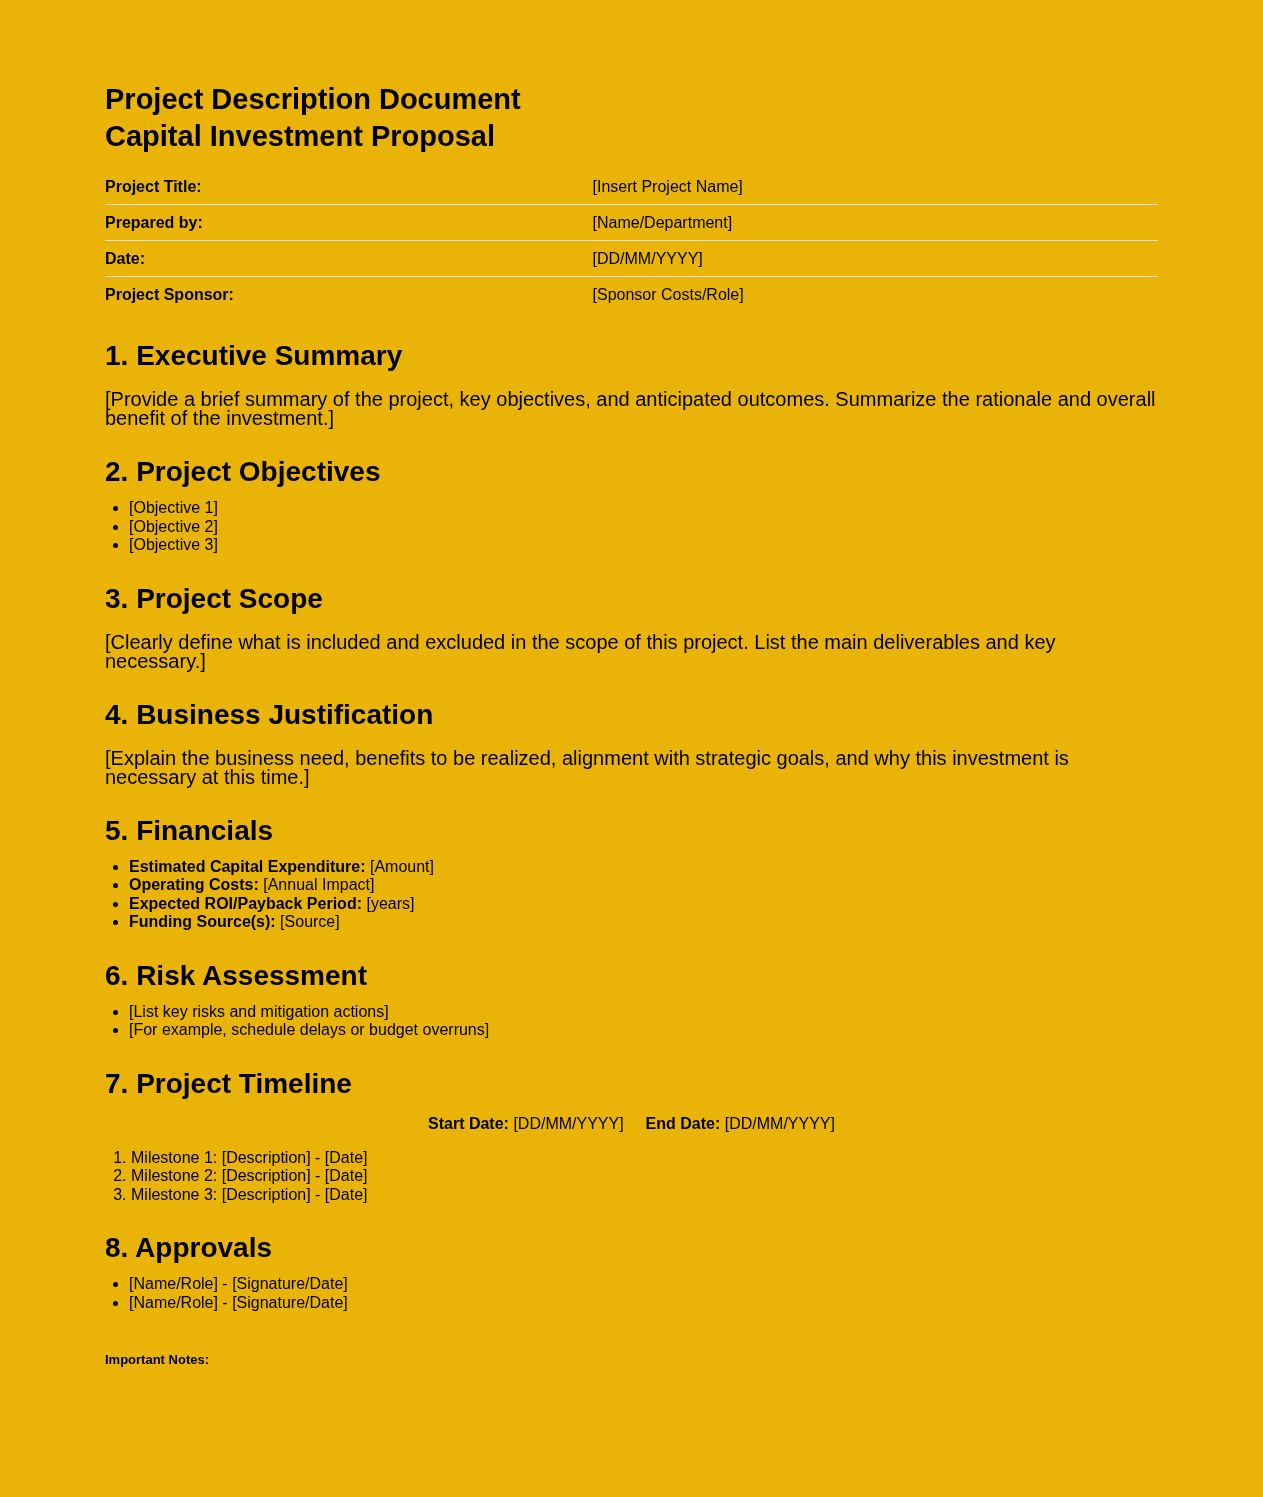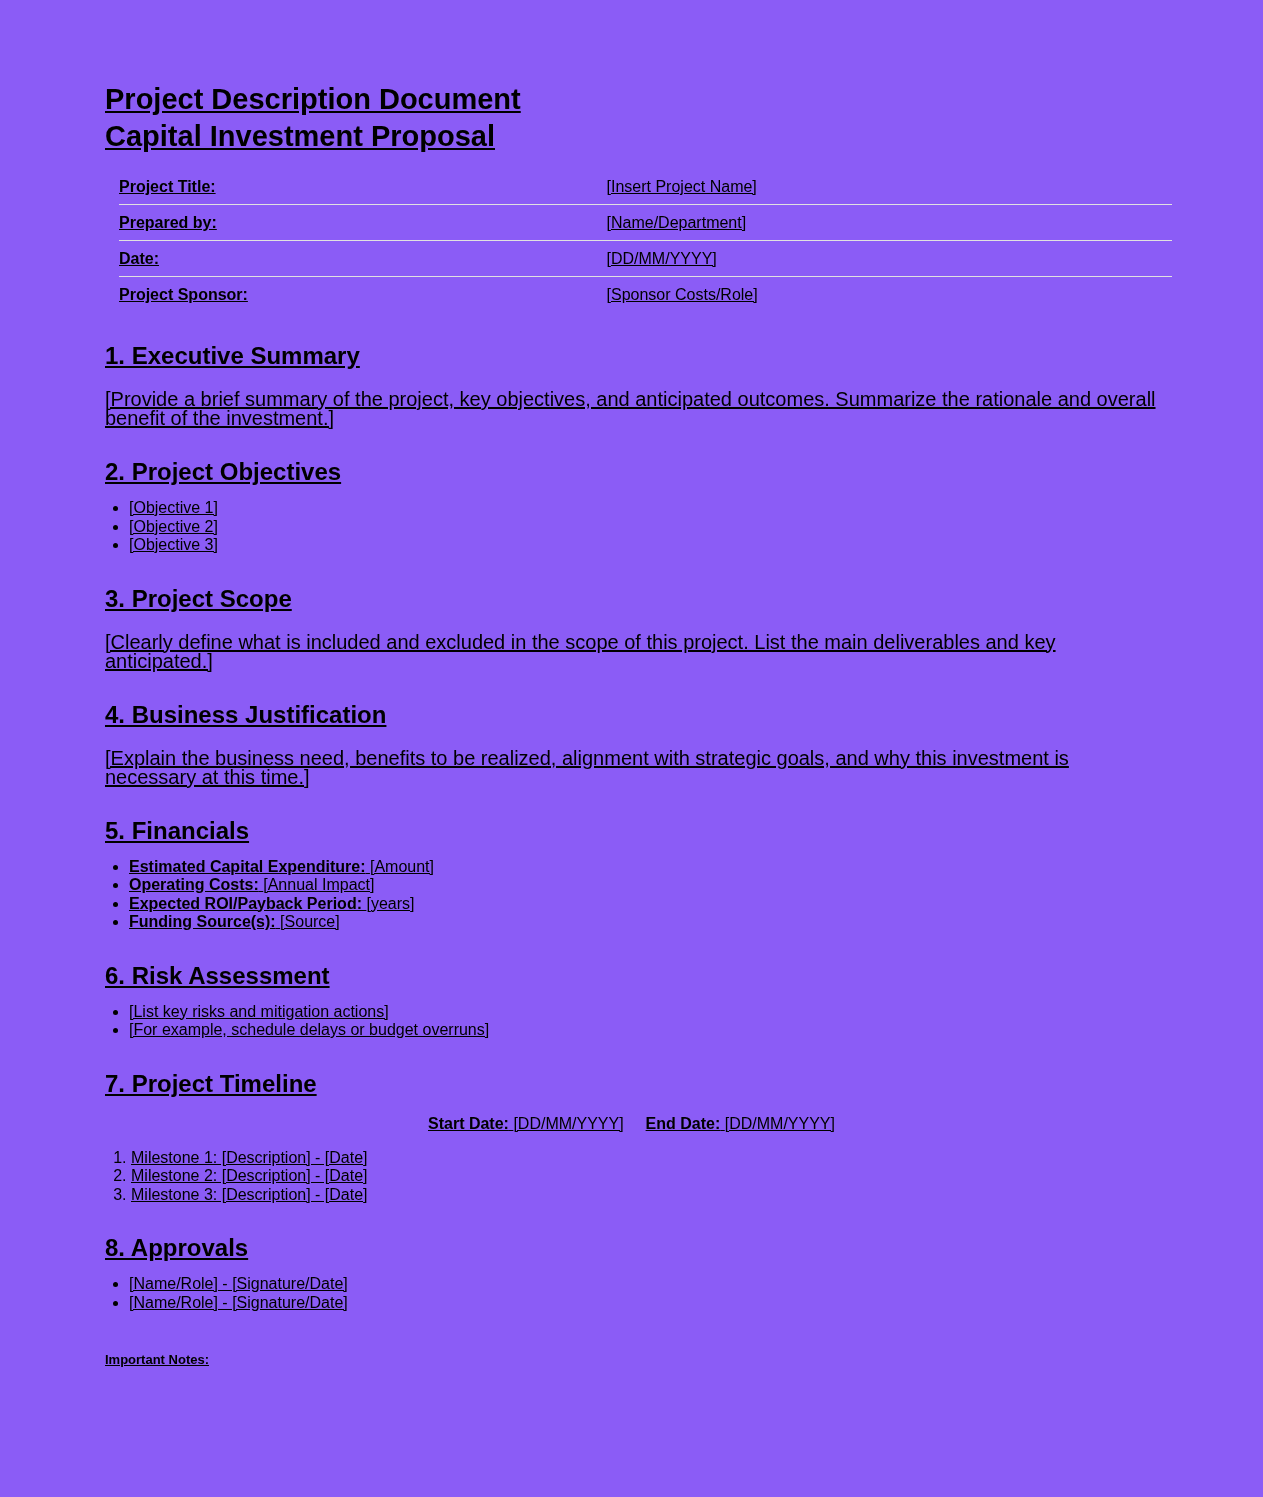--- a/index.html
+++ b/index.html
@@ -7,53 +7,51 @@
     padding: 0;
     background: #ffffff;
     color: #000000;
     font-family: "Liberation Sans", "DejaVu Sans", sans-serif;
   }
   .page {
     width: 1263px;
     height: 1497px;
     box-sizing: border-box;
     padding: 81px 105px 0 105px;
-    background: #8b5cf6;
+    background: #eab308;
     overflow: hidden;
-    text-decoration: underline;
   }
   h1.doc-title {
     margin: 0;
     font-size: 29px;
     line-height: 37px;
     font-weight: 700;
     letter-spacing: 0;
   }
   table.info-table {
     margin-top: 14px;
     width: 100%;
     border-collapse: collapse;
-    margin-left: 14px;
   }
   table.info-table td {
     font-size: 16px;
     line-height: 19px;
     padding: 8px 0;
     vertical-align: top;
   }
   table.info-table tr + tr td {
     border-top: 1px solid #e1e1e1;
   }
   td.cell-label {
     font-weight: 700;
     width: 46.3%;
   }
   h2.section-heading {
     margin: 30px 0 0 0;
-    font-size: 24px;
+    font-size: 28px;
     line-height: 28px;
     font-weight: 700;
   }
   p.section-text {
     margin: 20px 0 0 0;
     font-size: 20px;
     line-height: 19px;
   }
   ul.section-list {
     margin: 13px 0 0 0;
@@ -122,21 +120,21 @@
     <h2 class="section-heading">2. Project Objectives</h2>
     <ul class="section-list">
       <li>[Objective 1]</li>
       <li>[Objective 2]</li>
       <li>[Objective 3]</li>
     </ul>
   </section>
 
   <section>
     <h2 class="section-heading">3. Project Scope</h2>
-    <p class="section-text">[Clearly define what is included and excluded in the scope of this project. List the main deliverables and key anticipated.]</p>
+    <p class="section-text">[Clearly define what is included and excluded in the scope of this project. List the main deliverables and key necessary.]</p>
   </section>
 
   <section>
     <h2 class="section-heading">4. Business Justification</h2>
     <p class="section-text">[Explain the business need, benefits to be realized, alignment with strategic goals, and why this investment is necessary at this time.]</p>
   </section>
 
   <section>
     <h2 class="section-heading">5. Financials</h2>
     <ul class="section-list">

